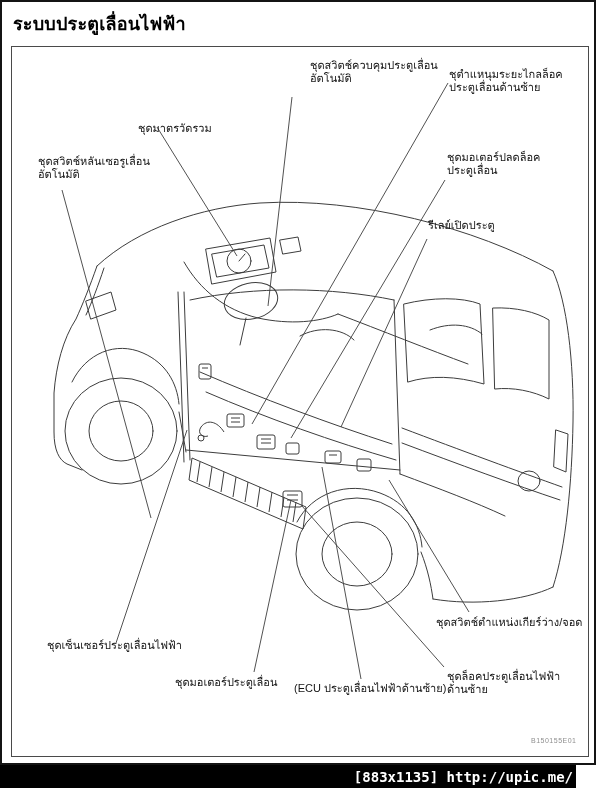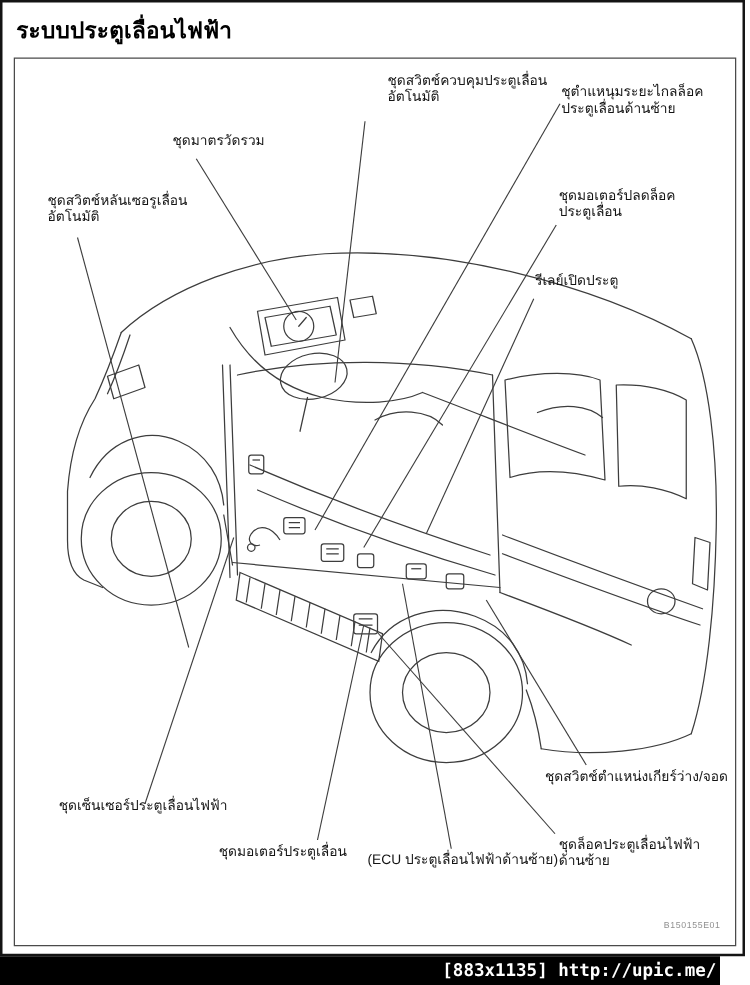--- a/index.html
+++ b/index.html
@@ -136,21 +136,21 @@
 <div class="callout" style="left:283px;top:59px;margin-left:27px;">
   <span>ชุดสวิตช์ควบคุมประตูเลื่อน</span>
   <span>อัตโนมัติ</span>
 </div>
 
 <div class="callout" style="left:449px;top:68px;">
   <span>ชุตำแหนุมระยะไกลล็อค</span>
   <span>ประตูเลื่อนด้านซ้าย</span>
 </div>
 
-<div class="callout" style="left:138px;top:107px;">
+<div class="callout" style="left:138px;top:122px;">
   <span>ชุดมาตรวัดรวม</span>
 </div>
 
 <div class="callout" style="left:38px;top:155px;">
   <span>ชุดสวิตช์หลันเซอรูเลื่อน</span>
   <span>อัตโนมัติ</span>
 </div>
 
 <div class="callout" style="left:447px;top:151px;">
   <span>ชุดมอเตอร์ปลดล็อค</span>

